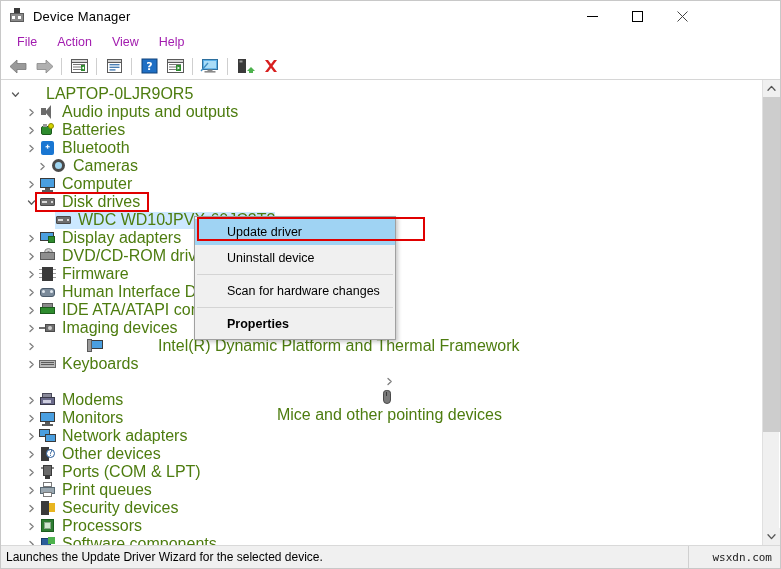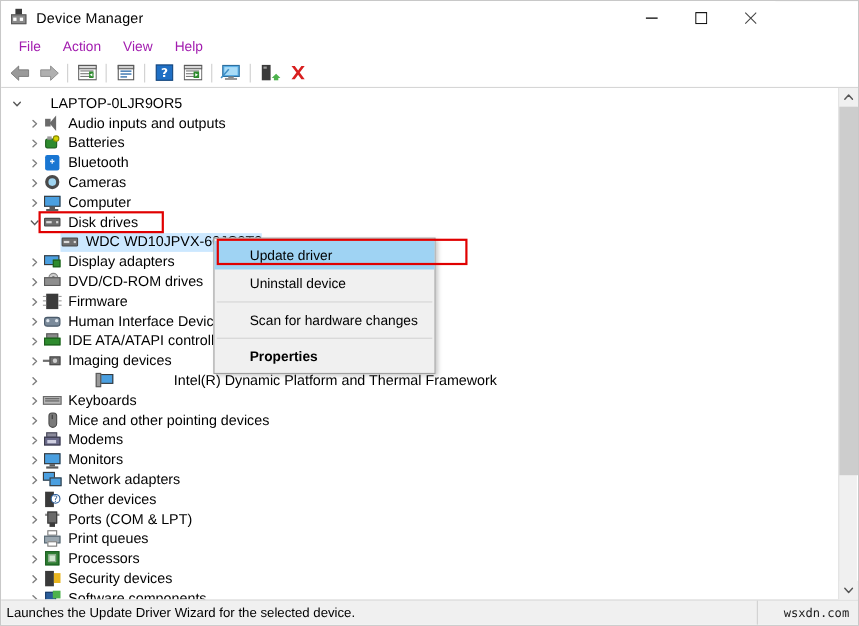--- a/index.html
+++ b/index.html
@@ -123,22 +123,22 @@
     flex: 0 0 16px;
   }
   .twisty svg { display: block; }
   .row-icon {
     width: 18px; height: 16px;
     margin-right: 5px;
     position: relative;
     flex: 0 0 18px;
   }
   .row-label {
-    font-size: 13px;
-    color: #000000;
+    font-size: 16px;
+    color: #4d7c0f;
     line-height: 16px;
   }
   .row.child .sel-bg {
     position: absolute;
     left: 54px; top: 1px;
     height: 17px;
     background: #cce8ff;
     z-index: 0;
   }
   .row.child .row-icon, .row.child .row-label { position: relative; z-index: 1; }
@@ -489,21 +489,21 @@
               <path d="M3,1.5 L6.2,4.5 L3,7.5" fill="none" stroke="#808080" stroke-width="1.3" stroke-linecap="round" stroke-linejoin="round"></path>
             </svg>
         </div>
         <div class="row-icon ic-bt">
             <div class="ic sq"></div>
             <div class="ic glyph">᛭</div>
           </div>
         <div class="row-label">Bluetooth</div>
       </div>
 
-      <div class="row" style="padding-left:22px;">
+      <div class="row" style="padding-left:33px;">
         <div class="twisty">
           <svg width="9" height="9" viewBox="0 0 9 9">
               <path d="M3,1.5 L6.2,4.5 L3,7.5" fill="none" stroke="#808080" stroke-width="1.3" stroke-linecap="round" stroke-linejoin="round"></path>
             </svg>
         </div>
         <div class="row-icon ic-cam">
             <div class="ic c1"></div>
             <div class="ic c2"></div>
           </div>
         <div class="row-label">Cameras</div>
@@ -653,21 +653,21 @@
             </svg>
         </div>
         <div class="row-icon ic-keyboard">
             <div class="ic kb"></div>
             <div class="ic row1"></div>
             <div class="ic row2"></div>
           </div>
         <div class="row-label">Keyboards</div>
       </div>
 
-      <div class="row" style="padding-left:22px;">
+      <div class="row" style="padding-left:22px;flex-direction:column;">
         <div class="twisty">
           <svg width="9" height="9" viewBox="0 0 9 9">
               <path d="M3,1.5 L6.2,4.5 L3,7.5" fill="none" stroke="#808080" stroke-width="1.3" stroke-linecap="round" stroke-linejoin="round"></path>
             </svg>
         </div>
         <div class="row-icon ic-mouse">
             <div class="ic m"></div>
             <div class="ic line"></div>
           </div>
         <div class="row-label">Mice and other pointing devices</div>
@@ -755,38 +755,38 @@
           </div>
         <div class="row-label">Print queues</div>
       </div>
 
       <div class="row" style="padding-left:22px;">
         <div class="twisty">
           <svg width="9" height="9" viewBox="0 0 9 9">
               <path d="M3,1.5 L6.2,4.5 L3,7.5" fill="none" stroke="#808080" stroke-width="1.3" stroke-linecap="round" stroke-linejoin="round"></path>
             </svg>
         </div>
+        <div class="row-icon ic-sec">
+            <div class="ic d"></div>
+            <div class="ic key"></div>
+          </div>
+        <div class="row-label">Security devices</div>
+      </div>
+
+      <div class="row" style="padding-left:22px;">
+        <div class="twisty">
+          <svg width="9" height="9" viewBox="0 0 9 9">
+              <path d="M3,1.5 L6.2,4.5 L3,7.5" fill="none" stroke="#808080" stroke-width="1.3" stroke-linecap="round" stroke-linejoin="round"></path>
+            </svg>
+        </div>
         <div class="row-icon ic-cpu">
             <div class="ic o"></div>
             <div class="ic i"></div>
           </div>
         <div class="row-label">Processors</div>
-      </div>
-
-      <div class="row" style="padding-left:22px;">
-        <div class="twisty">
-          <svg width="9" height="9" viewBox="0 0 9 9">
-              <path d="M3,1.5 L6.2,4.5 L3,7.5" fill="none" stroke="#808080" stroke-width="1.3" stroke-linecap="round" stroke-linejoin="round"></path>
-            </svg>
-        </div>
-        <div class="row-icon ic-sec">
-            <div class="ic d"></div>
-            <div class="ic key"></div>
-          </div>
-        <div class="row-label">Security devices</div>
       </div>
 
       <div class="row" style="padding-left:22px;">
         <div class="twisty">
           <svg width="9" height="9" viewBox="0 0 9 9">
               <path d="M3,1.5 L6.2,4.5 L3,7.5" fill="none" stroke="#808080" stroke-width="1.3" stroke-linecap="round" stroke-linejoin="round"></path>
             </svg>
         </div>
         <div class="row-icon ic-soft">
             <div class="ic b"></div>

